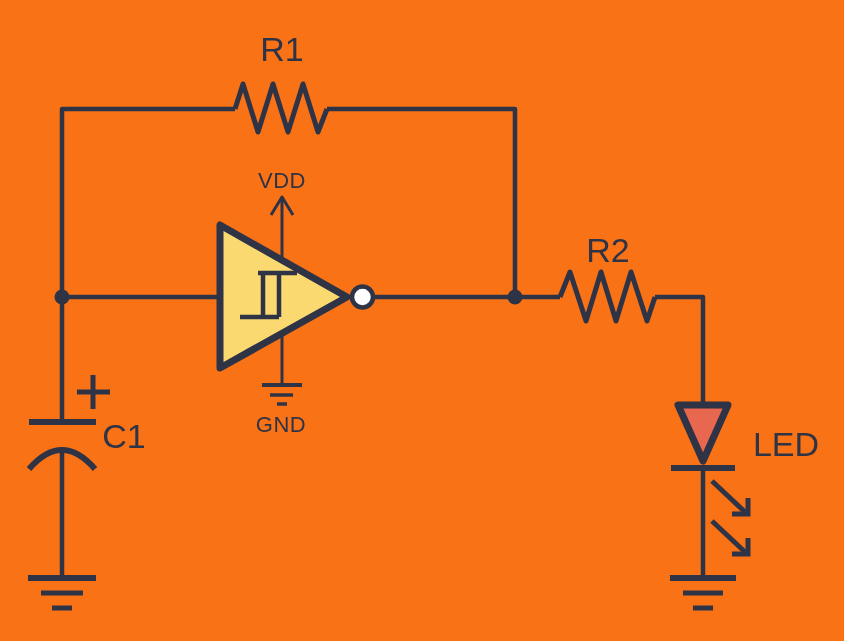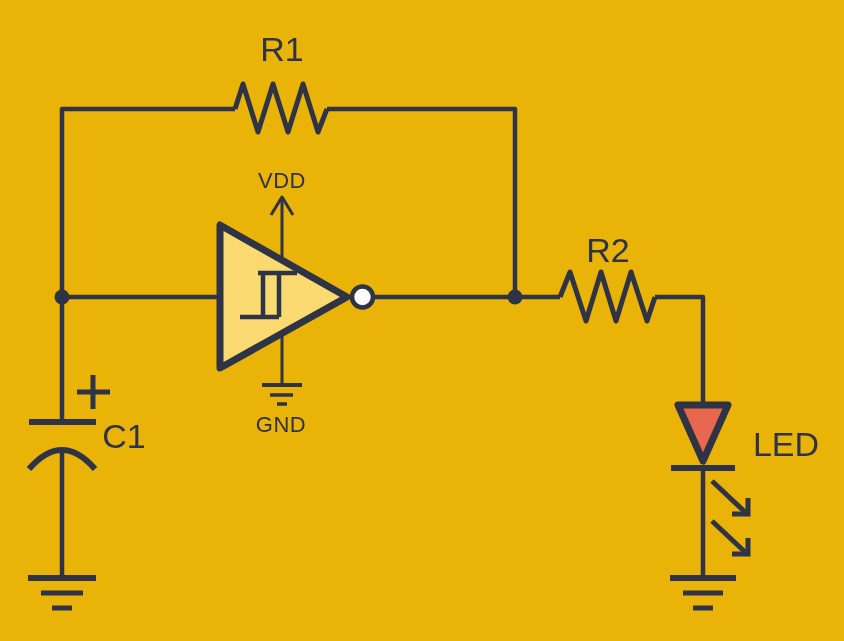--- a/index.html
+++ b/index.html
@@ -4,21 +4,21 @@
 <style>
   html, body {
     margin: 0;
     padding: 0;
     background: #ffffff;
   }
   .canvas {
     position: relative;
     width: 844px;
     height: 641px;
-    background: #eab308;
+    background: #f97316;
     overflow: hidden;
     font-family: "Liberation Sans", sans-serif;
   }
   svg { display: block; }
   .wire   { stroke: #2f3346; stroke-width: 4.5; fill: none; stroke-linejoin: round; stroke-linecap: butt; }
   .zigzag { stroke: #2f3346; stroke-width: 5;   fill: none; stroke-linejoin: round; stroke-linecap: butt; }
   .body7  { stroke: #2f3346; stroke-width: 7;   stroke-linejoin: round; }
   .plate  { stroke: #2f3346; stroke-width: 6;   fill: none; stroke-linecap: butt; }
   .thin   { stroke: #2f3346; stroke-width: 3;   fill: none; stroke-linejoin: round; stroke-linecap: butt; }
   .hyst   { stroke: #2f3346; stroke-width: 4.5; fill: none; stroke-linecap: butt; }

